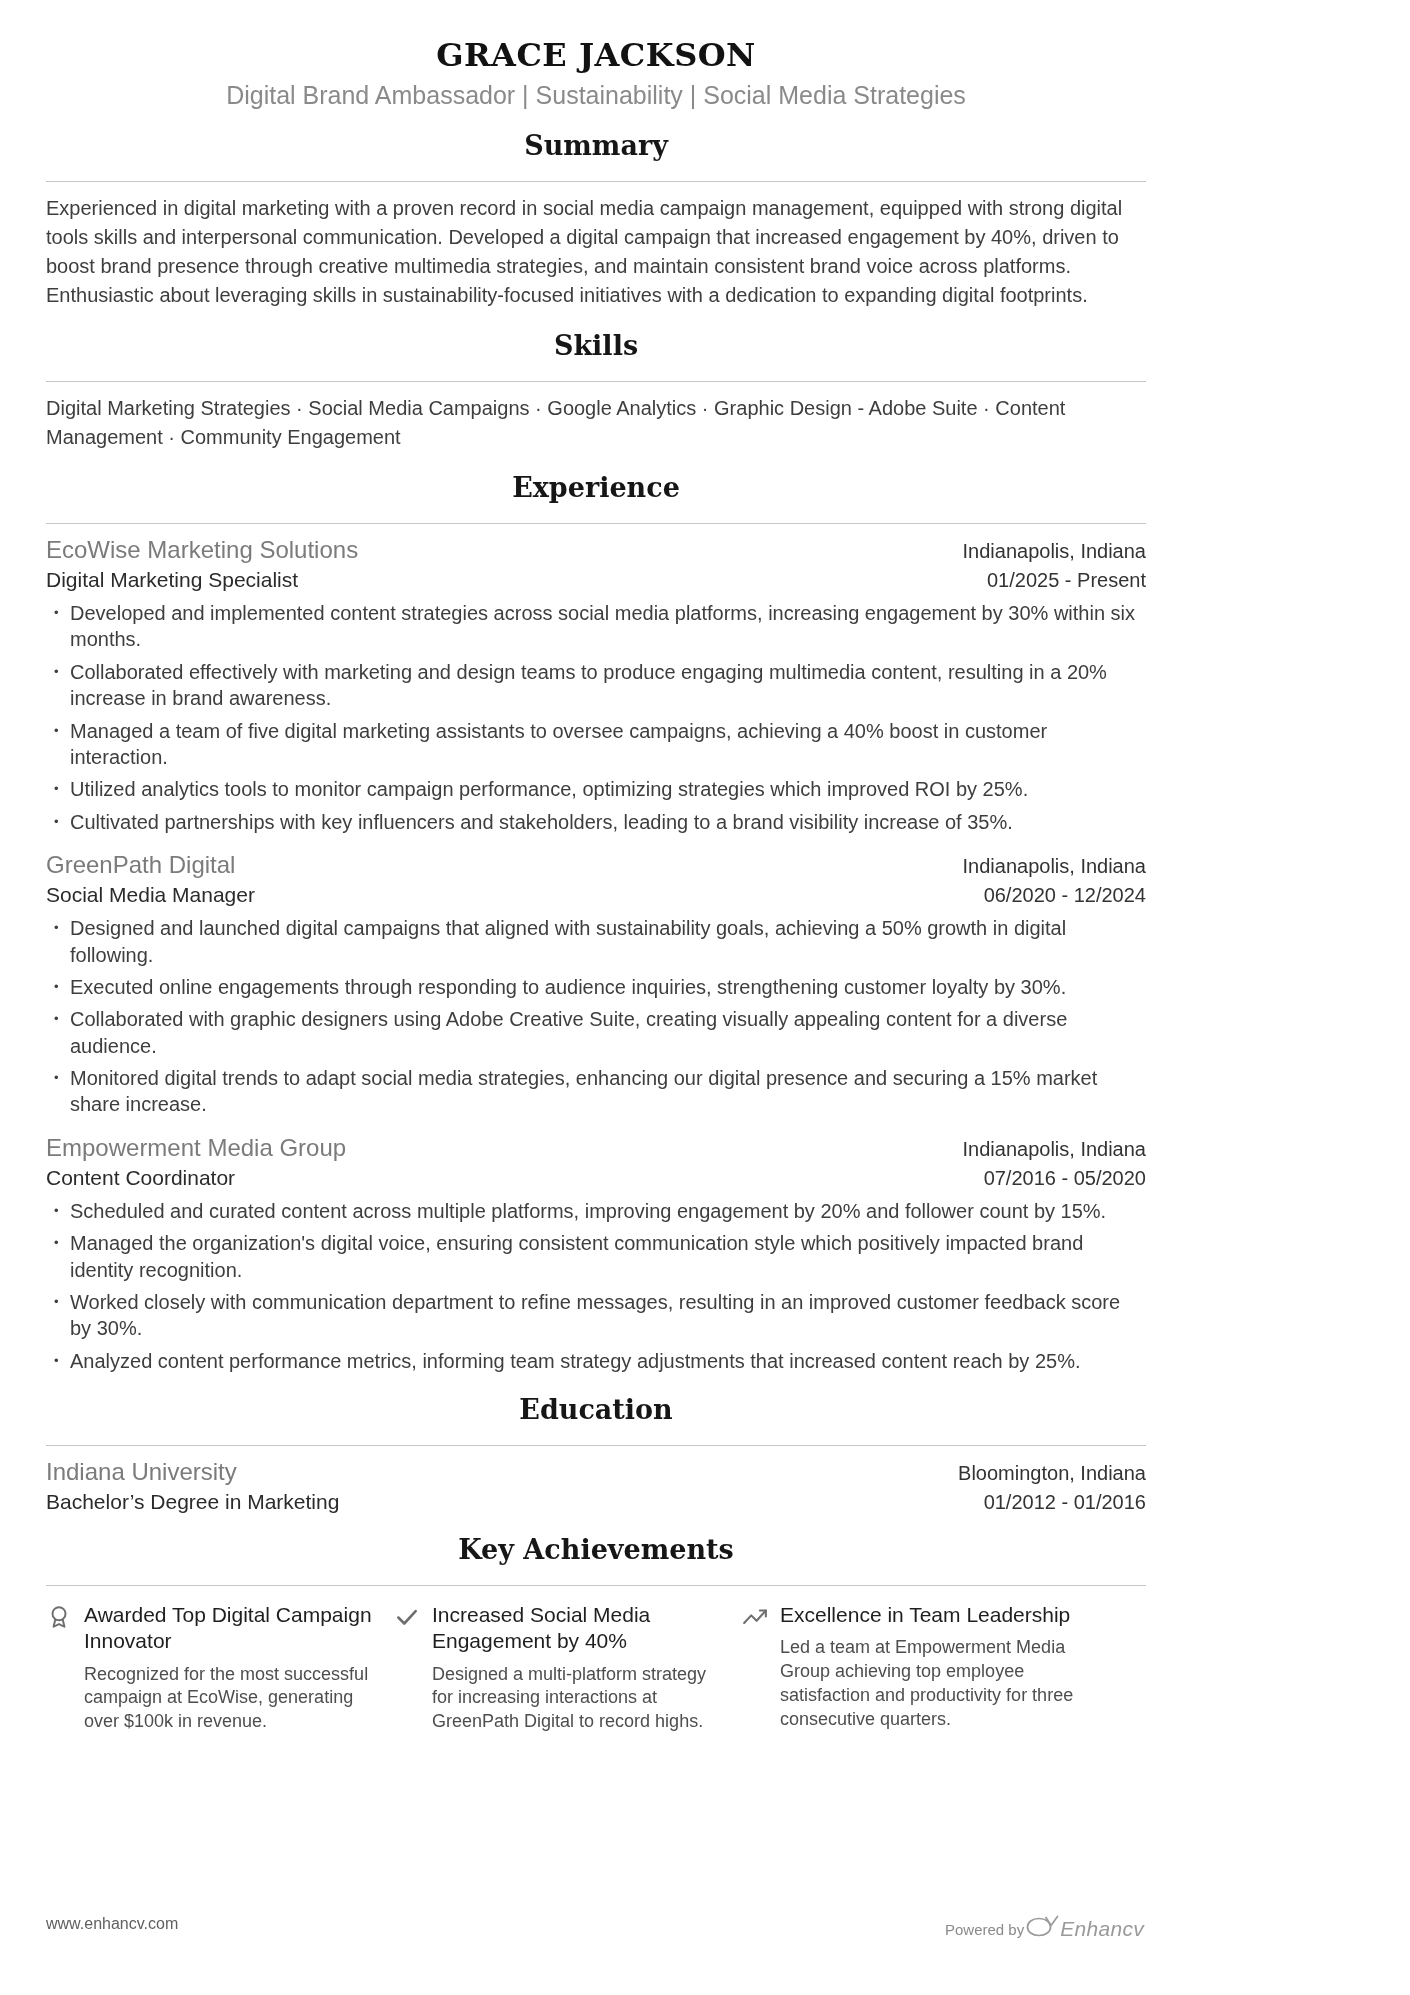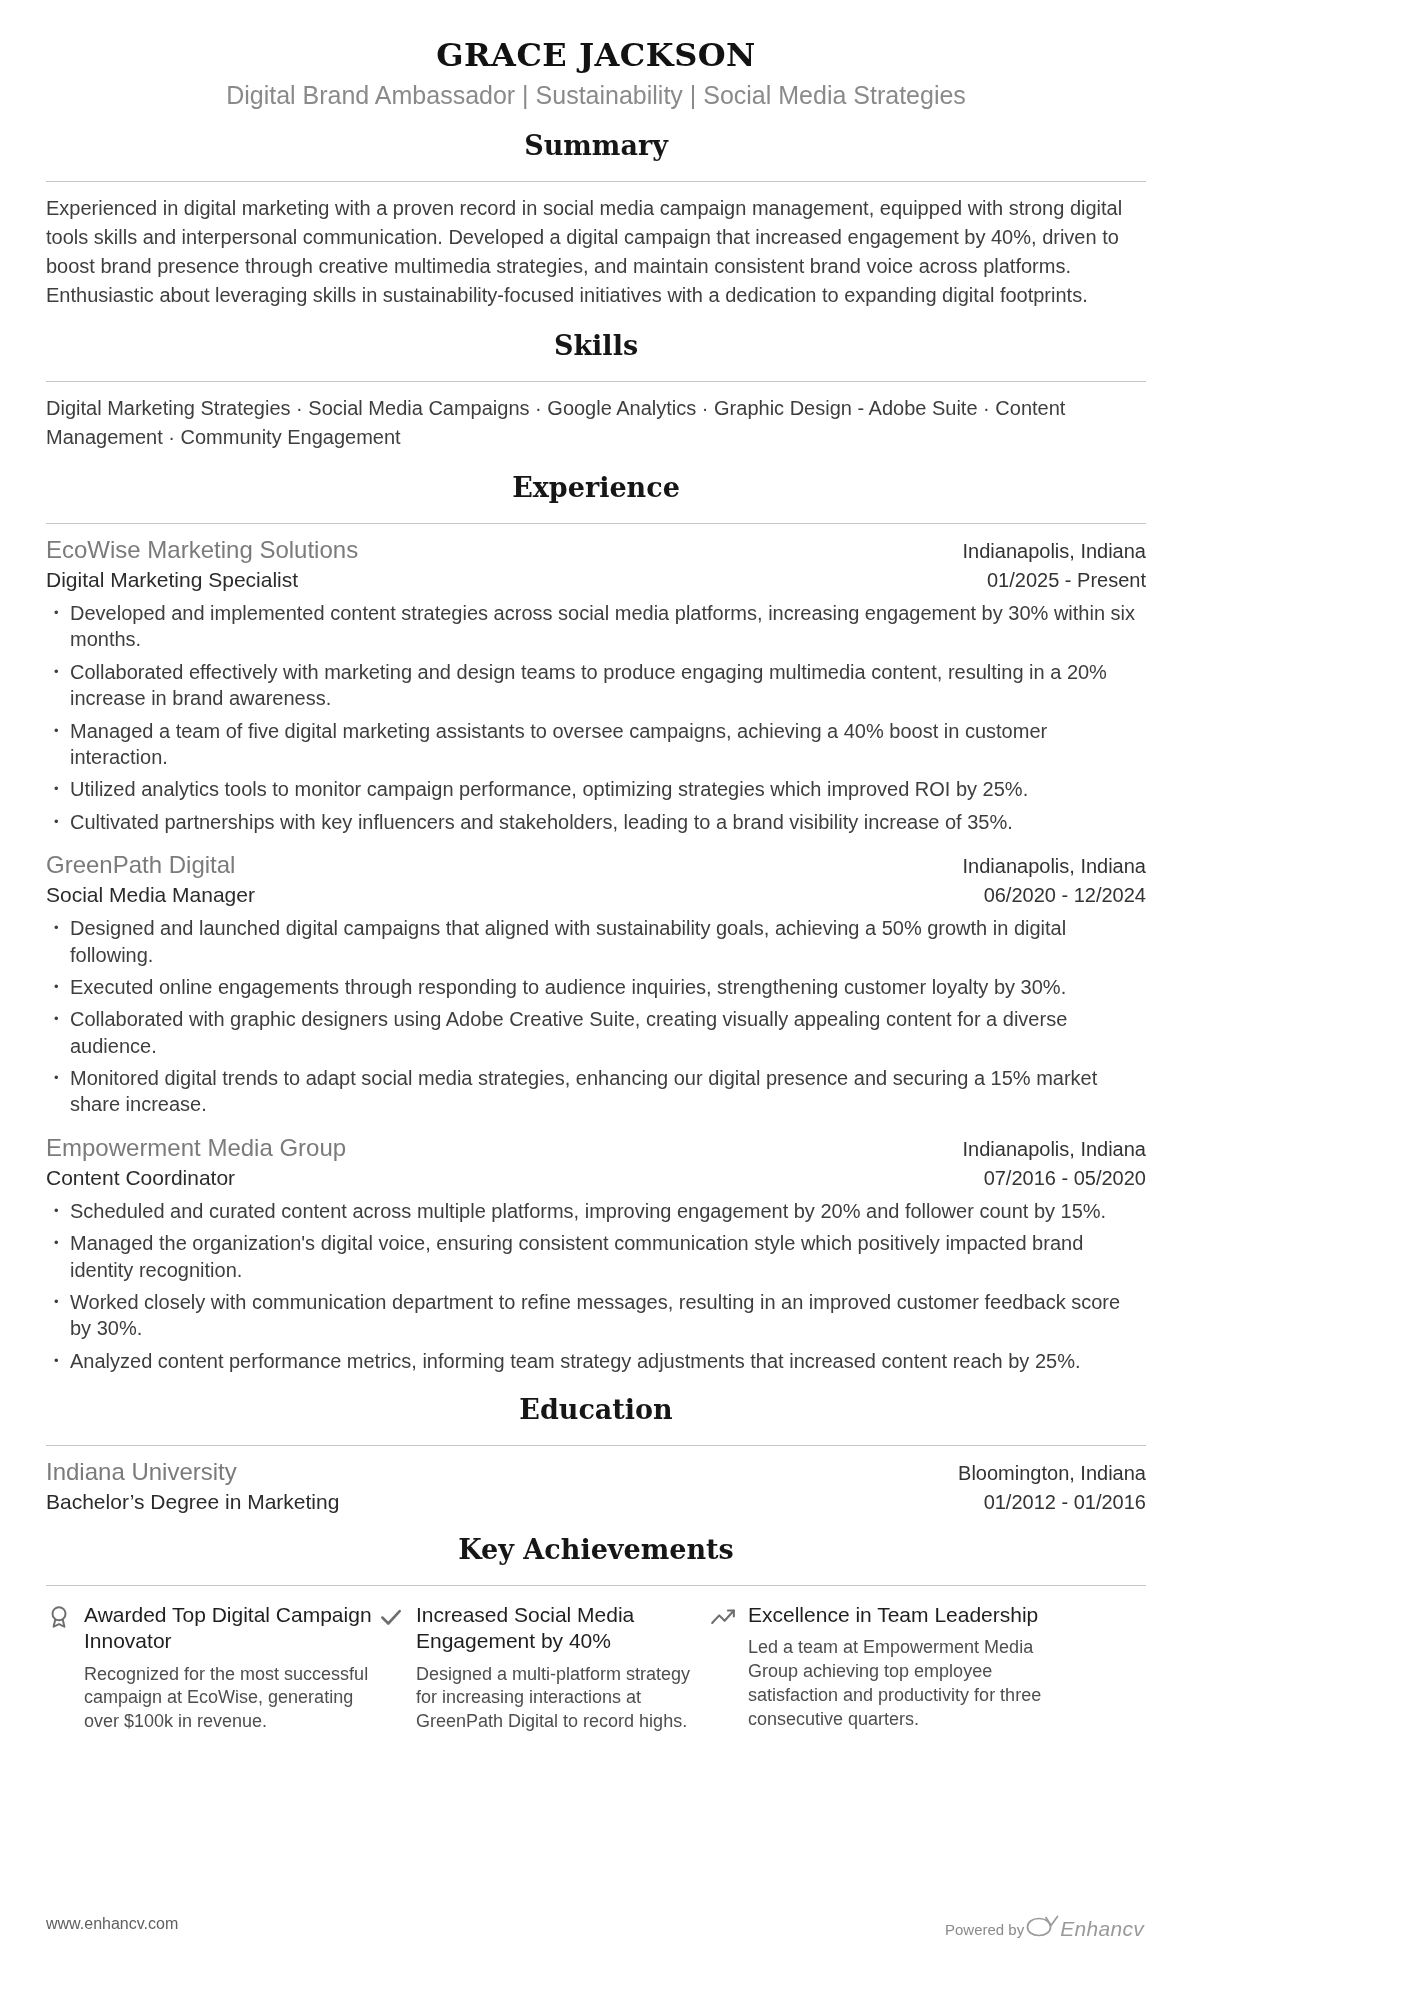--- a/index.html
+++ b/index.html
@@ -25,21 +25,21 @@
   .company { font-size:24px; font-weight:400; color:#7b7b7b; }
   .meta { font-size:20px; color:#333333; white-space:nowrap; }
   .role-row { margin-top:4px;gap:21px; }
   .role { font-size:21px; color:#2b2b2b; }
 
   .bullets { list-style:none; margin-top:8px; }
   .bullets li { position:relative; padding-left:24px; font-size:20px; line-height:1.32; color:#3e3e3e; margin-top:6px; }
   .bullets li::before { content:"•"; position:absolute; left:8px; top:4px; font-size:13px; color:#3e3e3e; }
 
   
-  .ach-grid { margin-top:16px; display:grid; grid-template-columns:repeat(3, 332px); }
+  .ach-grid { margin-top:16px; display:grid; grid-template-columns:repeat(3, 332px); column-gap:16px; }
   .ach { display:flex; align-items:flex-start; gap:12px; }
   .ach-icon { flex:0 0 26px; margin-top:2px; }
   .ach-title { font-size:21px; color:#1f1f1f; line-height:1.25; }
   .ach-text { font-size:18px; color:#4e4e4e; line-height:1.32; margin-top:8px; }
 
   
   .footer { position:absolute; left:46px; right:48px; bottom:52px; display:flex; justify-content:space-between; align-items:flex-start; }
   .site { font-size:16px; color:#5f5f5f; }
   .powered { display:flex; align-items:center; gap:1px; }
   .powered-label { font-size:15px; color:#8a8a8a; }

